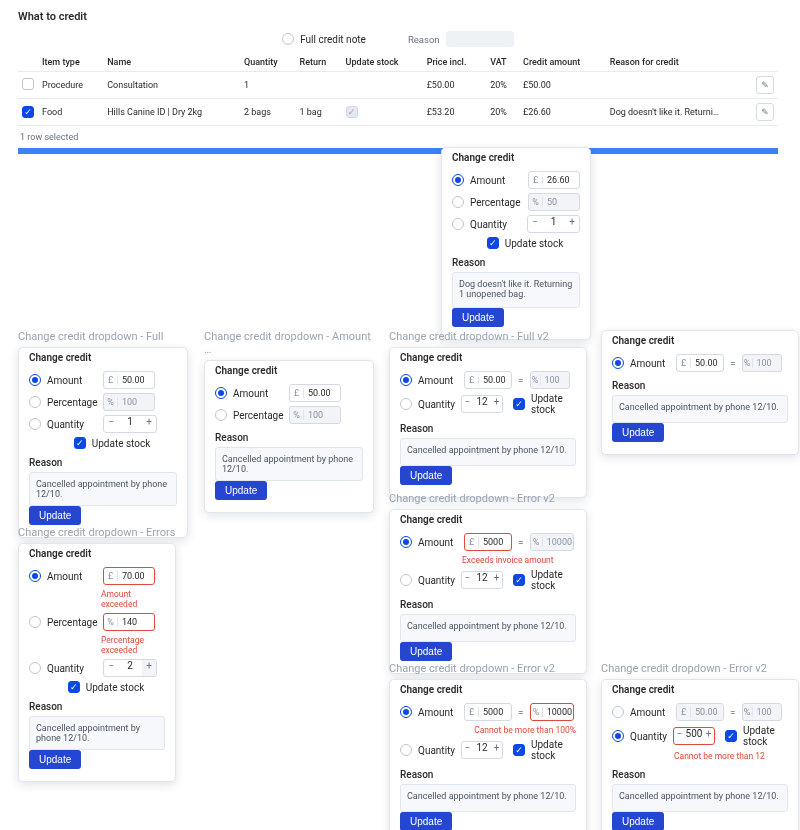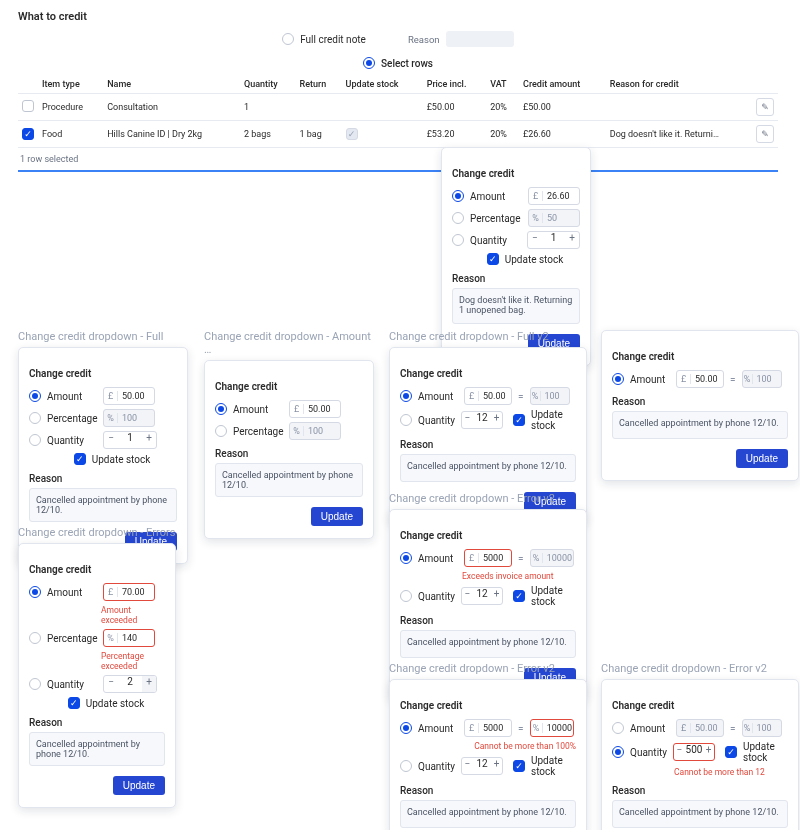--- a/index.html
+++ b/index.html
@@ -44,27 +44,27 @@
     white-space:nowrap; border-bottom:1px solid #e7eaf1;
   }
   table.grid th { color:#2a2a2a; font-weight:500; }
   table.grid td { color:#2a2a2a; }
   .r { text-align:right; }
   .editbtn {
     width:18px; height:18px; border:1px solid #d4d9e4; border-radius:3px; background:#fff;
     display:inline-flex; align-items:center; justify-content:center;
     font-size:9px; color:#6a7383;
   }
-  .rowsel { font-size:9px; color:#6a7383; padding:6px 2px; border-bottom:2px solid #3b82f6; }
+  .rowsel { font-size:9px; color:#6a7383; padding:6px 2px; border-bottom:6px solid #3b82f6; }
 
   
   .panel {
     border:1px solid #e1e5ee; border-radius:5px; background:#fff;
     box-shadow: 0 3px 10px rgba(20,30,60,0.12);
-    padding:20px 10px 12px 10px;
+    padding:4px 10px 12px 10px;
     font-size:10px;
   }
   .panel-head { font-size:10px; font-weight:600; margin-bottom:8px; }
   .field-row { display:flex; align-items:center; gap:6px; margin:4px 0; }
   .inp {
     border:1px solid #d4d9e4; border-radius:3px; background:#fff;
     height:18px; display:flex; align-items:center; overflow:hidden;
     font-size:9px;
   }
   .inp.ro { background:#f2f4f8; }
@@ -78,21 +78,21 @@
   .stepper .btn.disabled { background:#f2f4f8; }
   .stepper .num { width:24px; text-align:center; }
   .reason-box {
     border:1px solid #e1e5ee; border-radius:3px; background:#f7f8fb;
     font-size:9px; color:#4a5465; padding:6px 6px; min-height:28px;
   }
   .primary-btn {
     background:#2546d1; color:#fff; border:none; border-radius:3px;
     font-size:10px; font-weight:500; padding:4px 10px;
   }
-  .panel-footer { display:flex; justify-content:flex-end; margin-top:10px; }
+  .panel-footer { display:flex; }
   .errtext { color:#e2493d; font-size:8.5px; margin:2px 0 4px 0; }
   .reason-label { font-size:10px; font-weight:500; margin:8px 0 4px 0; }
 
   
   .varlabel { color:#9aa4b5; font-size:11px; margin-bottom:4px; }
 
   
   .stage { position: relative; width:100%; height:810px; }
   .abs { position:absolute; }
 </style>
@@ -105,24 +105,20 @@
   <div class="section-title">What to credit</div>
 
   <div class="radio-row">
     <span class="radio"></span>
     <span class="label-sm">Full credit note</span>
     <span style="width:30px"></span>
     <span class="muted-label">Reason</span>
     <span class="reasonpill">&nbsp;</span>
   </div>
 
-  <div class="radio-row" style="margin-top:10px;">
-    <span class="radio sel"></span>
-    <span class="label-sm" style="font-weight:500">Select rows</span>
-  </div>
 
   <table class="grid">
     <thead>
       <tr>
         <th style="width:18px;"></th>
         <th>Item type</th>
         <th>Name</th>
         <th class="r">Quantity</th>
         <th class="r">Return</th>
         <th class="r">Update stock</th>

